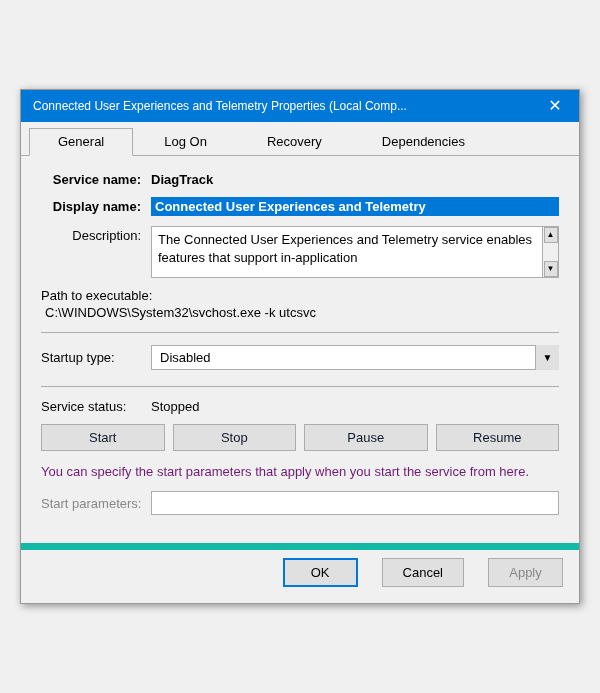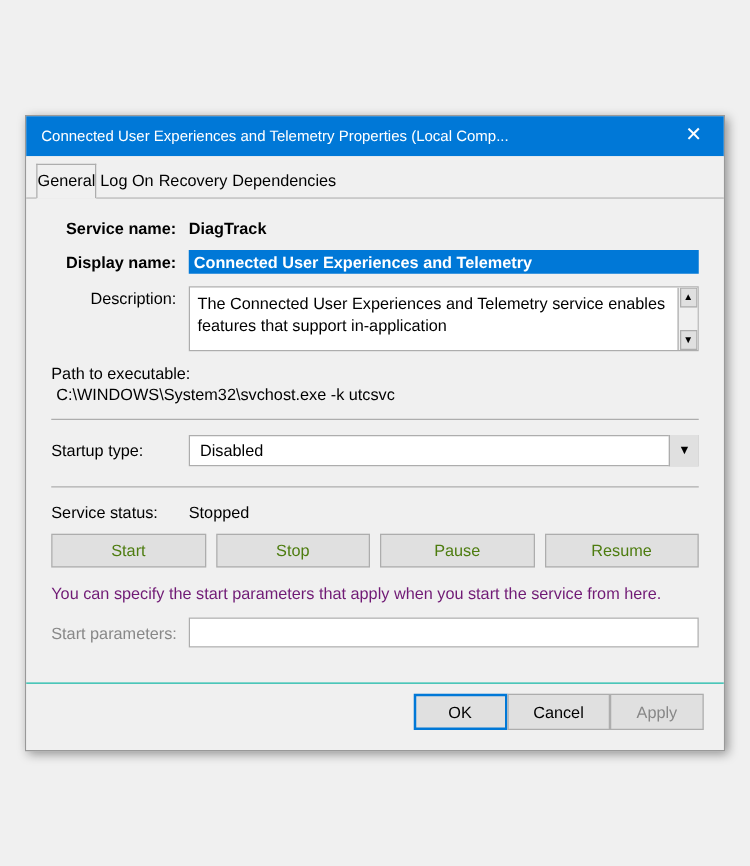--- a/index.html
+++ b/index.html
@@ -48,21 +48,21 @@
       justify-content: center;
       line-height: 1;
     }
     .tabs {
       display: flex;
       border-bottom: 1px solid #adadad;
       padding: 6px 8px 0 8px;
       background: #f0f0f0;
     }
     .tab {
-      padding: 5px 0;
+      padding: 5px 28px;
       border: 1px solid transparent;
       cursor: pointer;
       font-size: 13px;
       background: transparent;
       margin-right: 2px;
       position: relative;
     }
     .tab.active {
       border: 1px solid #adadad;
       border-bottom: 1px solid #f0f0f0;
@@ -222,21 +222,21 @@
     .service-btn {
       flex: 1;
       padding: 5px 8px;
       border: 1px solid #adadad;
       background: #e0e0e0;
       font-size: 13px;
       cursor: pointer;
       color: #888;
     }
     .service-btn:disabled {
-      color: #4d7c0f;
+      color: #0f172a;
       cursor: default;
     }
     .info-text {
       font-size: 13px;
       color: #701a75;
       margin-bottom: 10px;
       line-height: 1.4;
     }
     .start-params-row {
       display: flex;
@@ -252,23 +252,23 @@
       flex: 1;
       border: 1px solid #adadad;
       background: white;
       height: 24px;
       padding: 2px 6px;
       font-size: 13px;
     }
     .bottom-buttons {
       display: flex;
       justify-content: flex-end;
-      gap: 0;
+      gap: 24px;
       padding: 8px 16px 16px 16px;
-      border-top: 1px solid #14b8a6;
+      border-top: 7px solid #14b8a6;
       background: #f0f0f0;
     }
     .bottom-btn {
       padding: 5px 20px;
       border: 1px solid #adadad;
       background: #e0e0e0;
       font-size: 13px;
       cursor: pointer;
       min-width: 75px;
     }

